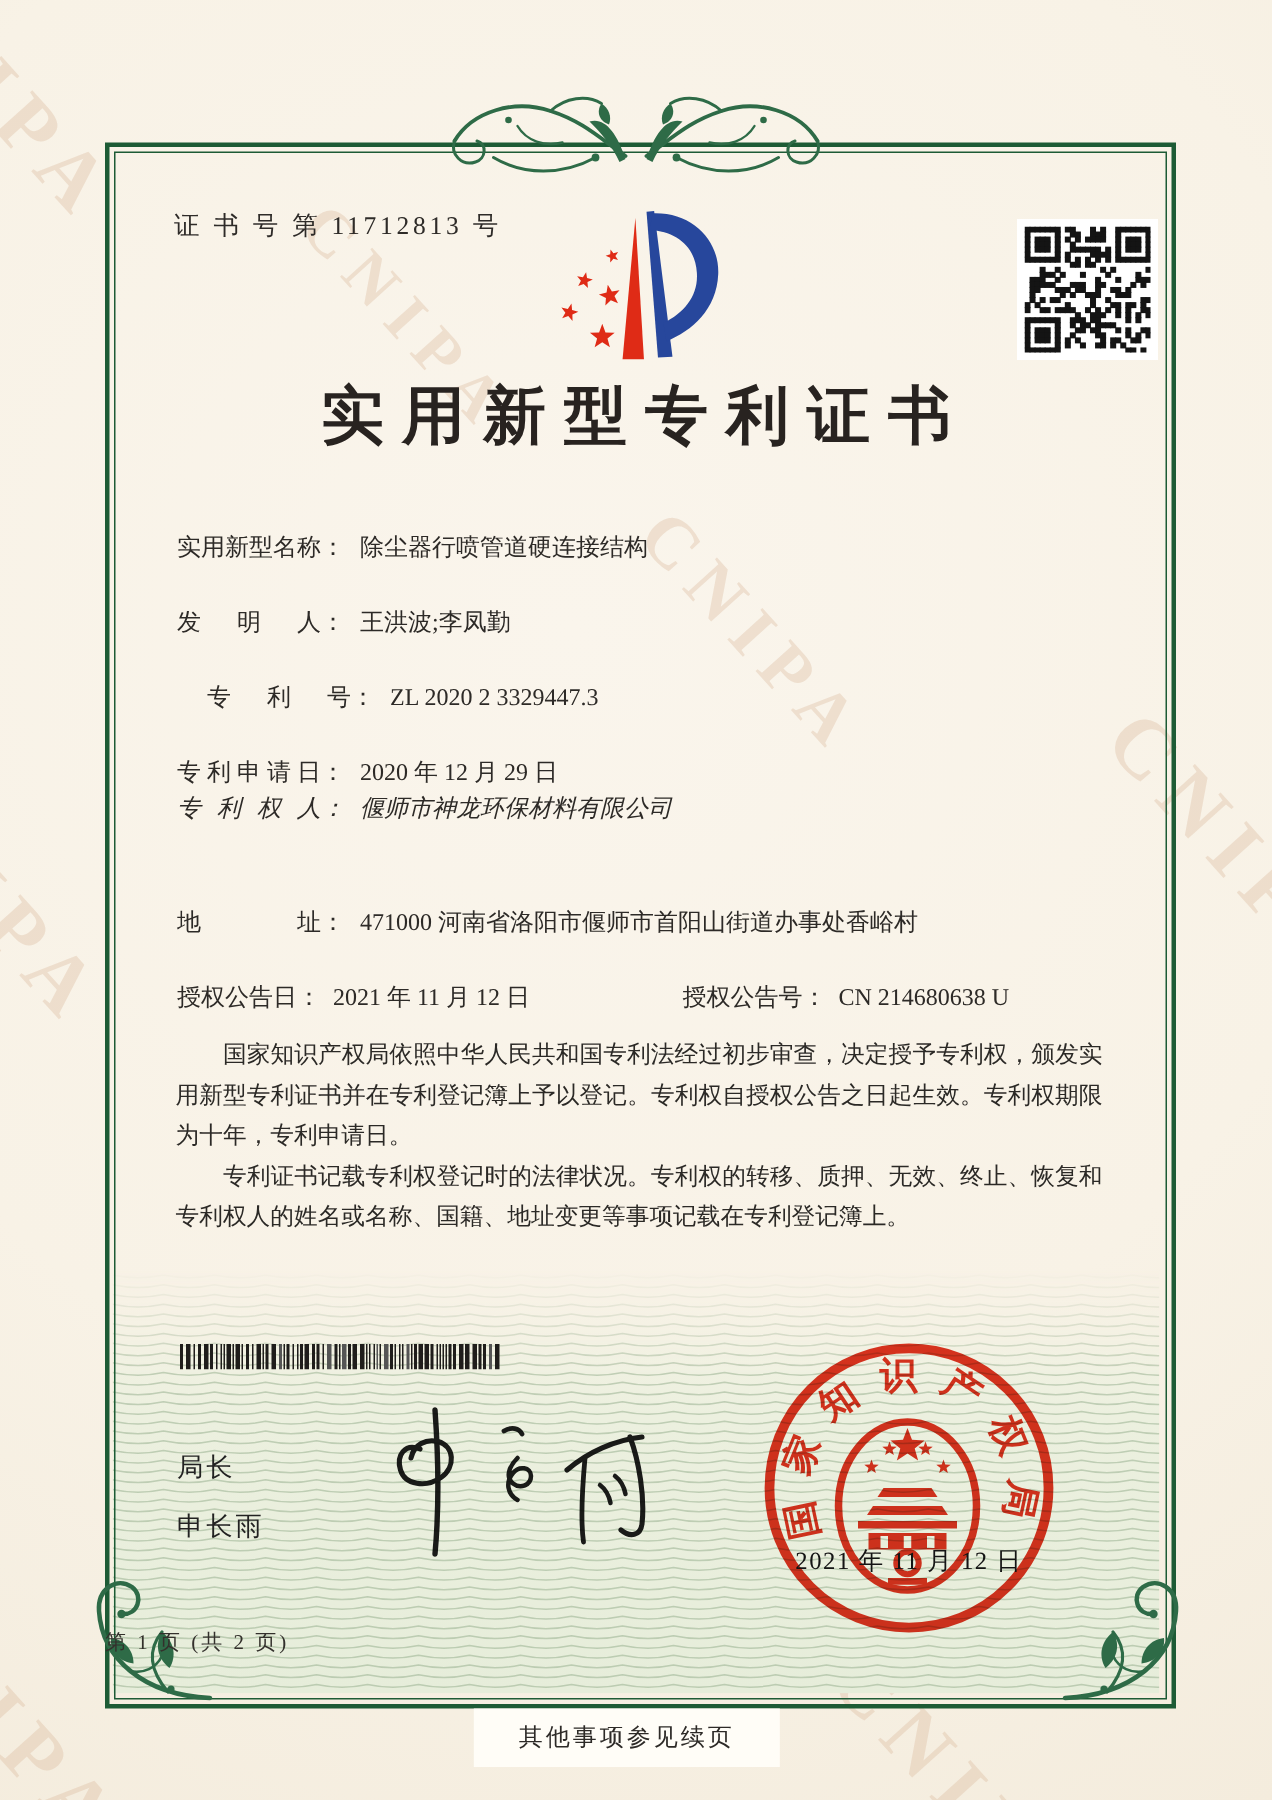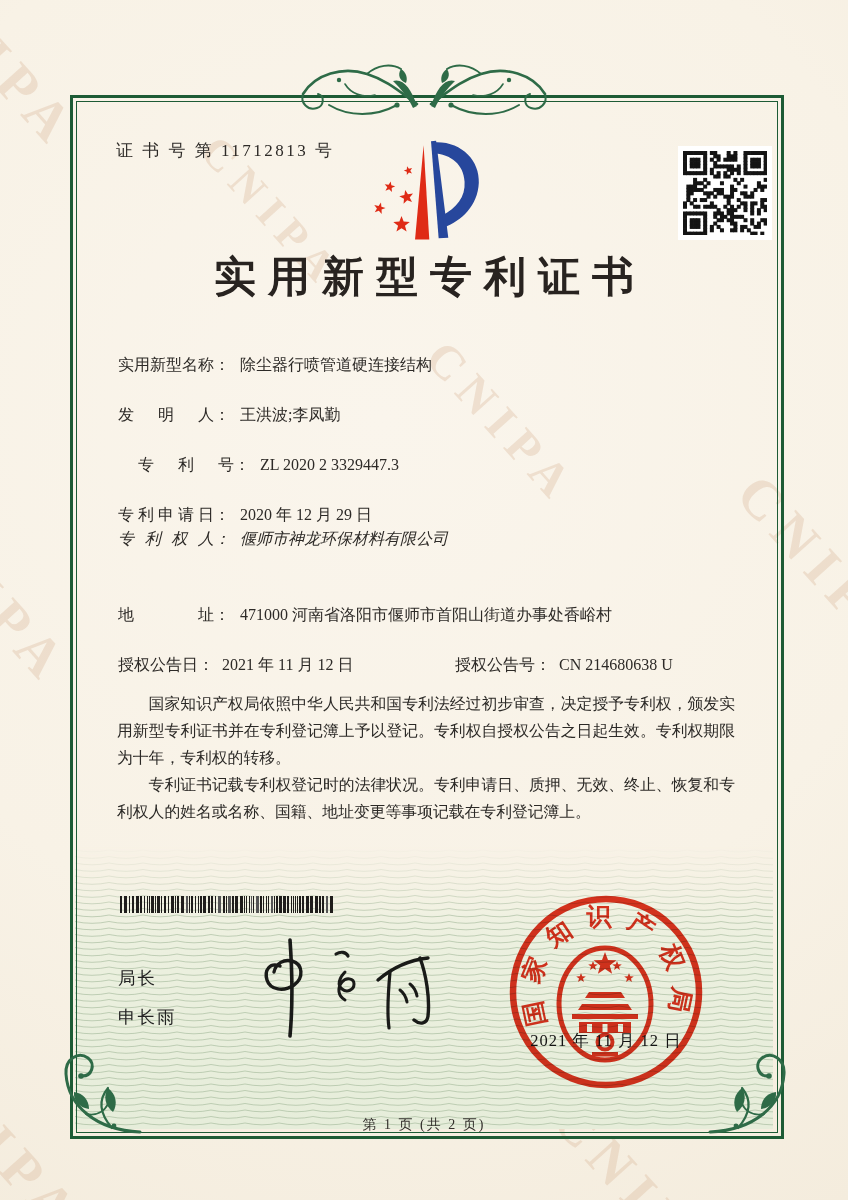--- a/index.html
+++ b/index.html
@@ -77,22 +77,22 @@
   .barcode{position:absolute;left:120px;top:896px;z-index:5;}
   .signer{position:absolute;left:118px;top:966px;z-index:5;font-size:17.5px;color:#222;letter-spacing:2px;}
   .signer .name{margin-top:15px;}
   .signature{position:absolute;left:250px;top:928px;z-index:6;mix-blend-mode:multiply;}
   .seal{position:absolute;left:506px;top:892px;width:200px;height:200px;z-index:5;mix-blend-mode:multiply;opacity:.96;}
   .seal-date{
     position:absolute;left:498px;top:1030px;width:216px;text-align:center;z-index:7;
     font-size:16.5px;color:#141414;letter-spacing:1px;white-space:nowrap;
   }
   .page-info{
-    position:absolute;left:70px;top:1086px;width:708px;text-align:center;z-index:5;
-    font-size:14px;letter-spacing:2px;color:#33302c;margin-top:30px;
+    position:absolute;left:70px;top:1086px;width:708px;z-index:5;
+    font-size:14px;letter-spacing:2px;color:#33302c;
   }
   .note-box{
     position:absolute;left:50%;top:1139px;transform:translateX(-53%);z-index:5;
     background:#fffdf7;padding:9px 30px;font-size:16px;letter-spacing:2px;color:#2d2a27;
     white-space:nowrap;
   }
 </style>
 </head>
 <body>
 
@@ -535,22 +535,22 @@
   </div>
 
   <div class="grant-row">
     <span>授权公告日</span><span>：</span><span style="margin-left:8px;">2021 年 11 月 12 日</span>
     <span class="grant-no">
       <span>授权公告号</span><span>：</span><span style="margin-left:8px;margin-top:20px;">CN 214680638 U</span>
     </span>
   </div>
 
   <div class="bodytext">
-    <p>国家知识产权局依照中华人民共和国专利法经过初步审查，决定授予专利权，颁发实用新型专利证书并在专利登记簿上予以登记。专利权自授权公告之日起生效。专利权期限为十年，专利权的转移。</p>
-    <p>专利证书记载专利权登记时的法律状况。专利申请日、质押、无效、终止、恢复和专利权人的姓名或名称、国籍、地址变更等事项记载在专利登记簿上。</p>
+    <p>国家知识产权局依照中华人民共和国专利法经过初步审查，决定授予专利权，颁发实用新型专利证书并在专利登记簿上予以登记。专利权自授权公告之日起生效。专利权期限为十年，专利申请日。</p>
+    <p>专利证书记载专利权登记时的法律状况。专利权的转移、质押、无效、终止、恢复和专利权人的姓名或名称、国籍、地址变更等事项记载在专利登记簿上。</p>
   </div>
 
   <svg class="barcode" id="barcode-svg" width="215" height="17">
       <rect x="0" y="0" width="2" height="17" fill="#1f1d1b"></rect>
       <rect x="4" y="0" width="3" height="17" fill="#1f1d1b"></rect>
       <rect x="9" y="0" width="1" height="17" fill="#1f1d1b"></rect>
       <rect x="12" y="0" width="2" height="17" fill="#1f1d1b"></rect>
       <rect x="16" y="0" width="3" height="17" fill="#1f1d1b"></rect>
       <rect x="20" y="0" width="2" height="17" fill="#1f1d1b"></rect>
       <rect x="24" y="0" width="1" height="17" fill="#1f1d1b"></rect>
@@ -658,14 +658,15 @@
       <rect x="81" y="132" width="5" height="8" fill="#ffffff"></rect>
       <rect x="96.5" y="132" width="5" height="8" fill="#ffffff"></rect>
       <rect x="112" y="132" width="5" height="8" fill="#ffffff"></rect>
       <circle cx="99" cy="150" r="7.5" fill="none" stroke="#df2b16" stroke-width="4"></circle>
       <rect x="86" y="160" width="26" height="4.5"></rect>
     </g>
   </svg>
   <div class="seal-date">2021 年 11 月 12 日</div>
 
   <div class="page-info">第 1 页 (共 2 页)</div>
+  <div class="note-box">其他事项参见续页</div>
 
 </div>
 
 </body></html>

